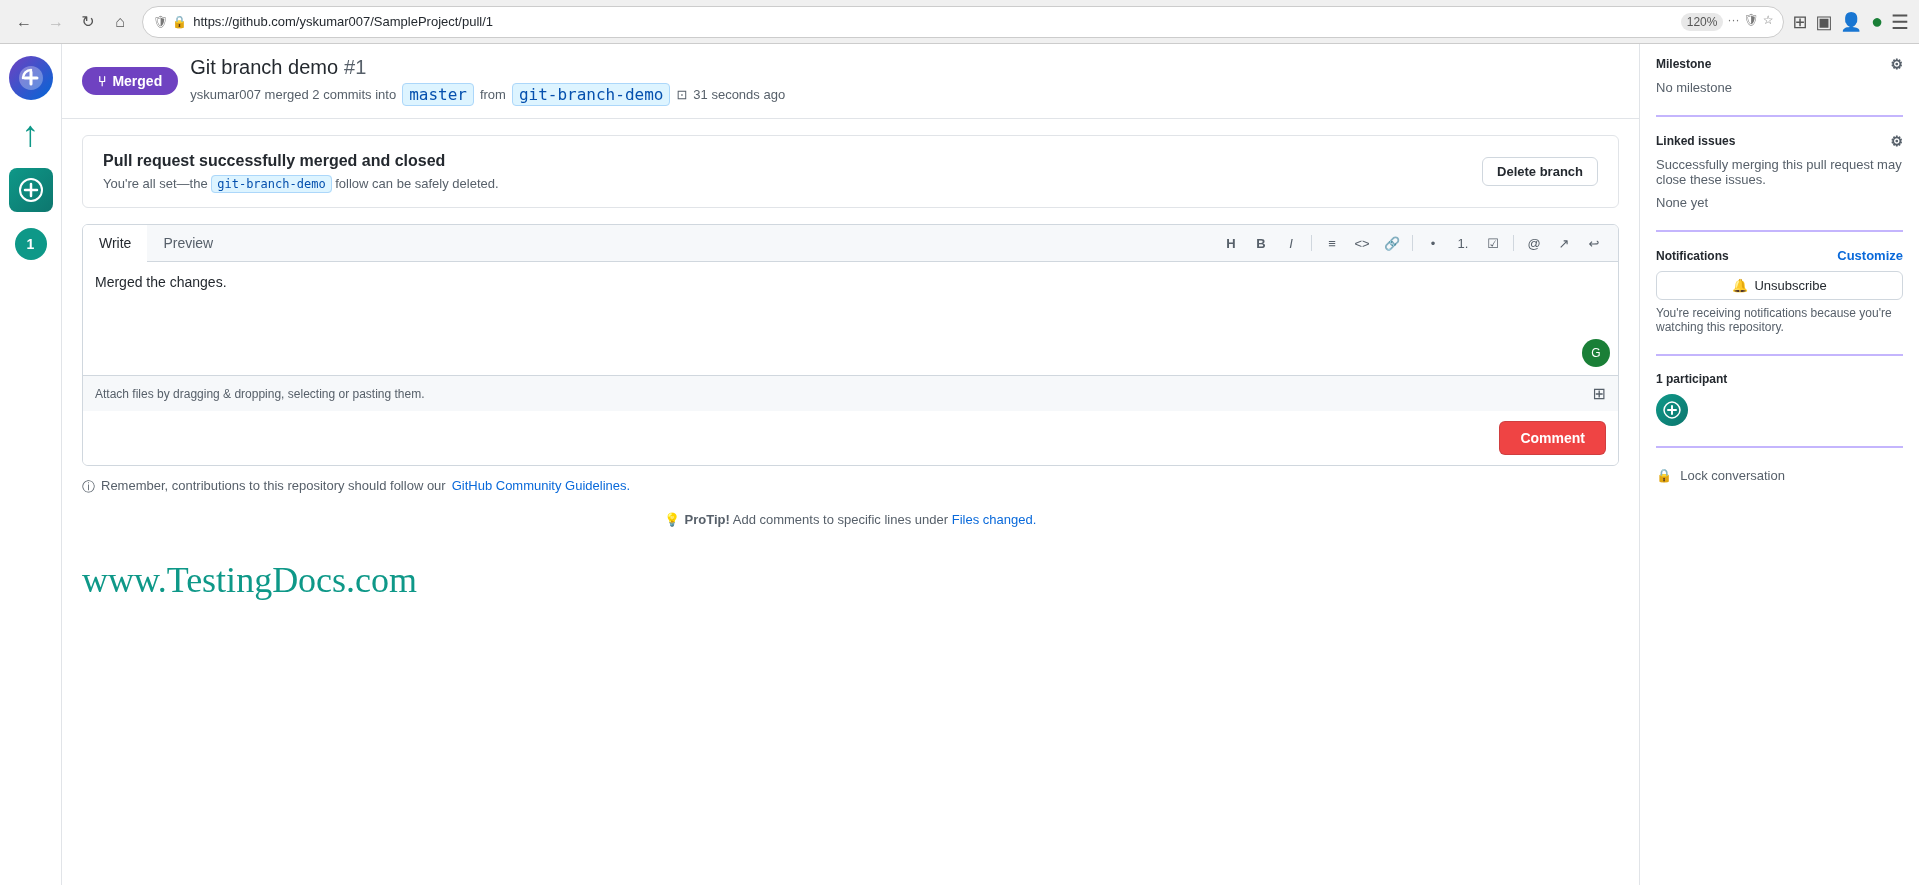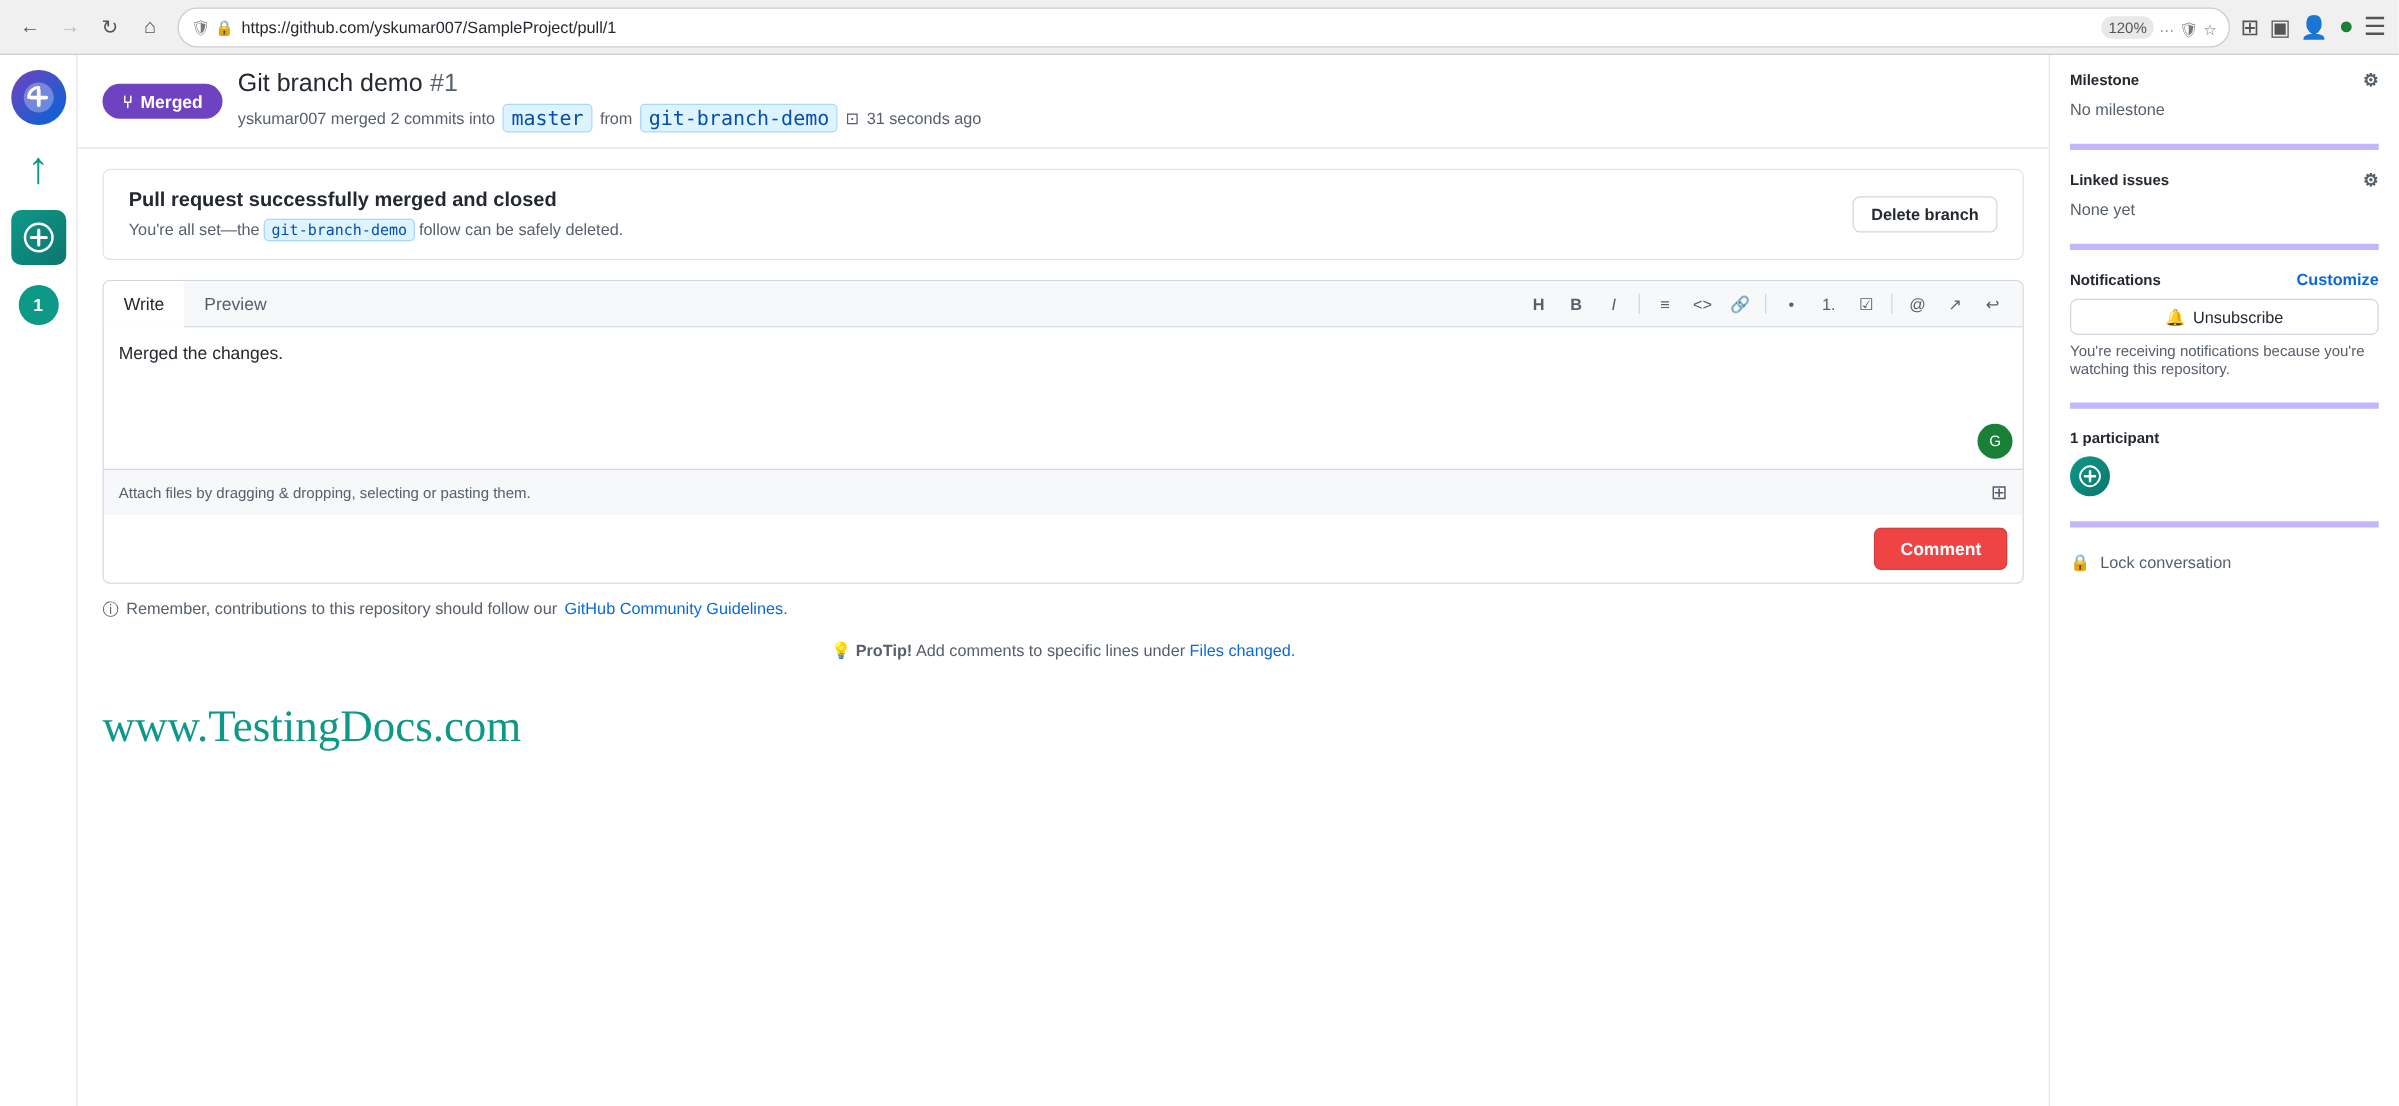--- a/index.html
+++ b/index.html
@@ -20,21 +20,21 @@
       width: 28px; height: 28px; border-radius: 50%; border: none; background: transparent;
       cursor: pointer; display: flex; align-items: center; justify-content: center; color: #555; font-size: 16px;
     }
     .nav-btn.disabled { color: #bbb; cursor: default; }
     .address-bar-container {
       flex: 1; display: flex; align-items: center; background: #fff; border: 1px solid #ccc;
       border-radius: 20px; padding: 0 10px; height: 32px; gap: 6px;
     }
     .address-bar-icons { display: flex; gap: 4px; align-items: center; color: #777; font-size: 12px; }
     .address-bar-url { flex: 1; font-size: 13px; color: #24292f; }
-    .address-bar-right { display: flex; gap: 4px; align-items: flex-end; color: #777; font-size: 12px; }
+    .address-bar-right { display: flex; gap: 4px; align-items: flex-start; color: #777; font-size: 12px; }
     .zoom-badge { font-size: 12px; color: #555; background: #e8e8e8; padding: 2px 6px; border-radius: 10px; }
     .browser-right-icons { display: flex; gap: 8px; align-items: center; color: #555; font-size: 18px; }
     .hamburger-btn { font-size: 20px; cursor: pointer; }
 
     
     .page-wrapper { display: flex; height: calc(100vh - 44px); overflow: hidden; }
 
     
     .left-sidebar {
       width: 62px; background: #fff; border-right: 1px solid #e1e4e8;
@@ -203,21 +203,21 @@
       background: linear-gradient(135deg, #0e9888, #0d766e);
       display: flex; align-items: center; justify-content: center; color: white; font-size: 14px;
     }
 
     .lock-conversation {
       display: flex; align-items: center; gap: 8px; font-size: 13px; color: #57606a;
       cursor: pointer; padding: 4px 0;
     }
 
     
-    .sidebar-section + .sidebar-section { border-top: 5px solid #c4b5fd; padding-top: 16px; }
+    .sidebar-section + .sidebar-section { border-top: 2px solid #c4b5fd; padding-top: 16px; }
   </style>
 </head>
 <body>
 
 <div class="browser-chrome">
   <div class="browser-nav-buttons">
     <button class="nav-btn">←</button>
     <button class="nav-btn disabled">→</button>
     <button class="nav-btn">↻</button>
     <button class="nav-btn">⌂</button>
@@ -373,20 +373,21 @@
           <span class="sidebar-gear">⚙</span>
         </div>
         <div class="sidebar-section-value">No milestone</div>
       </div>
 
       <div class="sidebar-section">
         <div class="sidebar-section-title">
           <span>Linked issues</span>
           <span class="sidebar-gear">⚙</span>
         </div>
+        <div class="sidebar-section-value" style="margin-bottom:8px;">Successfully merging this pull request may close these issues.</div>
         <div class="sidebar-section-value">None yet</div>
       </div>
 
       <div class="sidebar-section">
         <div class="sidebar-section-title">
           <span>Notifications</span>
           <a href="#" class="sidebar-link">Customize</a>
         </div>
         <button class="unsubscribe-btn">
           <span>🔔</span>

